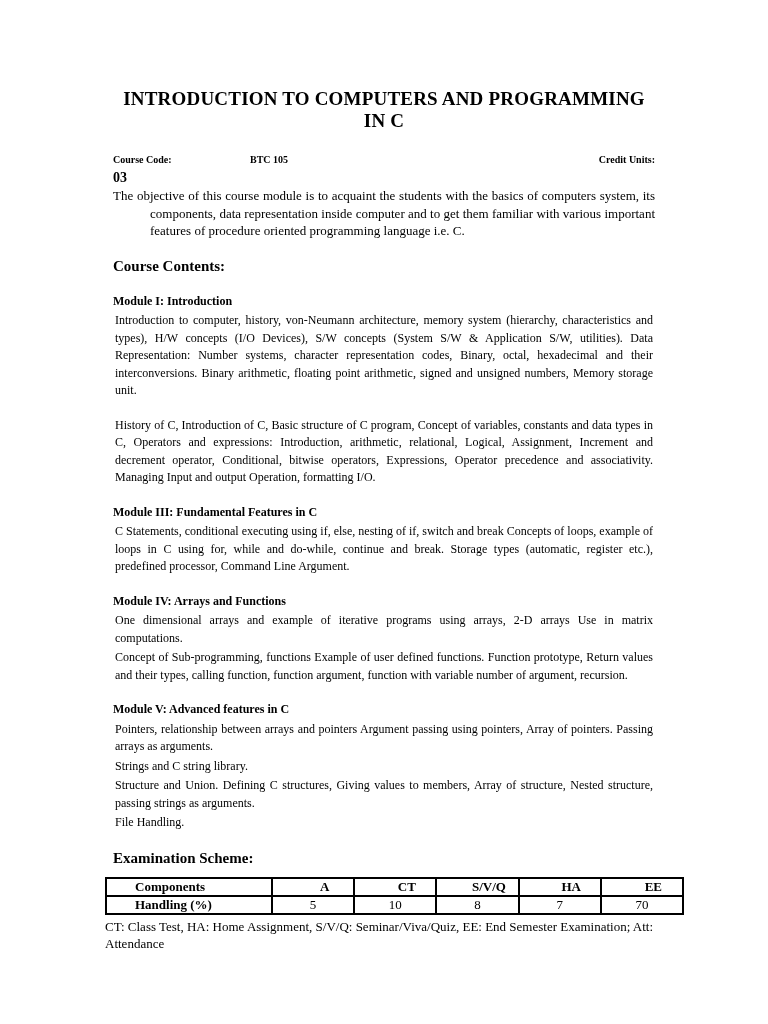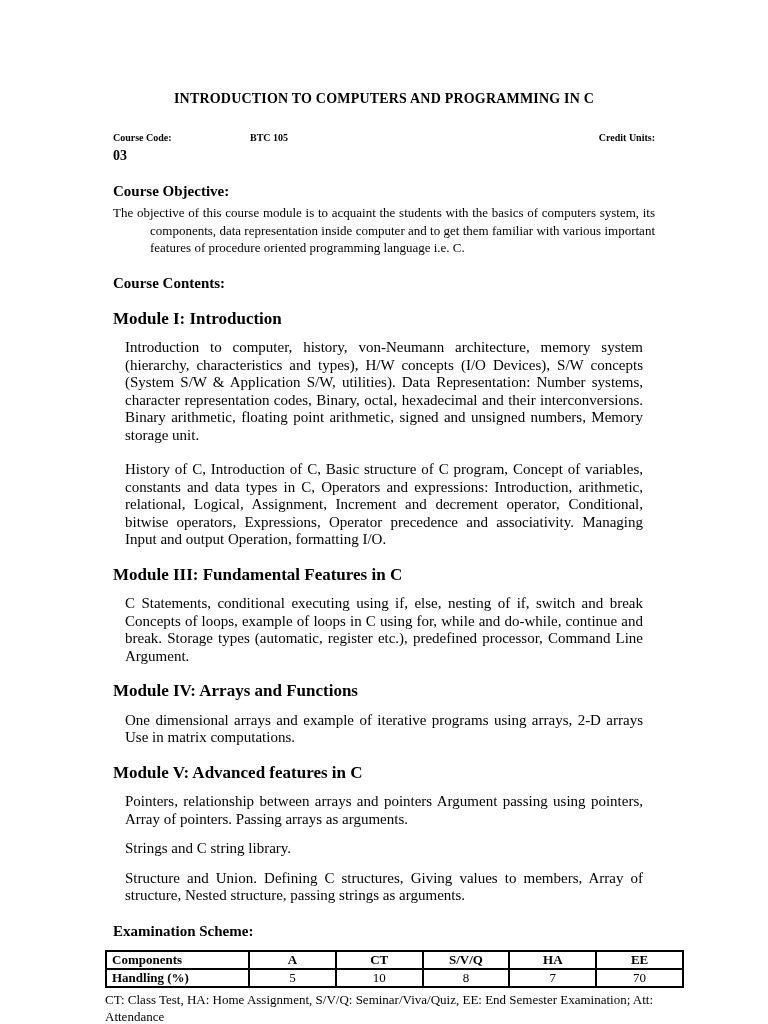--- a/index.html
+++ b/index.html
@@ -17,21 +17,21 @@
     overflow: hidden;
   }
   .content {
     position: absolute;
     top: 0;
     left: 113px;
     width: 542px;
   }
   .doc-title {
     margin: 88px 0 0 0;
-    font-size: 14px;
+    font-size: 19px;
     font-weight: bold;
     text-align: center;
     line-height: 22px;
     letter-spacing: 0.2px;
   }
   .code-row {
     display: flex;
     margin-top: 19px;
     font-size: 10px;
     font-weight: bold;
@@ -58,48 +58,48 @@
   }
   p.objective {
     text-align: justify;
     padding-left: 37px;
     text-indent: -37px;
   }
   .module {
     margin-top: 17px;
   }
   .module h3 {
-    font-size: 17px;
+    font-size: 12px;
     font-weight: bold;
     margin: 0;
     line-height: 17.5px;
   }
   .module p {
-    font-size: 15px;
+    font-size: 12px;
     line-height: 17.5px;
-    margin: 12px;
+    margin: 2px;
     text-align: justify;
   }
   .exam-table {
     border-collapse: collapse;
     margin: 9px 0 0 -8px;
     width: 579px;
     font-size: 13px;
     table-layout: fixed;
   }
   .exam-table td {
     border: 2px solid #000000;
     padding: 0 5px;
     height: 16px;
     line-height: 14px;
     overflow: hidden;
   }
   .exam-table .col-label { width: 131px; }
   .exam-table .num { text-align: center; }
-  .exam-table .bold { font-weight: bold; }
+  .exam-table .bold { font-weight: bold; padding-left: 28px; }
   p.footnote {
     font-size: 13px;
     line-height: 17px;
     margin: 3px 0 0 -8px;
     width: 560px;
   }
 </style>
 </head>
 <body>
 
@@ -108,21 +108,20 @@
 
     <h1 class="doc-title">INTRODUCTION TO COMPUTERS AND PROGRAMMING IN C</h1>
 
     <div class="code-row">
       <span class="code-label">Course Code:</span>
       <span class="code-value">BTC 105</span>
       <span class="credit-label">Credit Units:</span>
     </div>
     <div class="code-row2">03</div>
 
-    <h2 class="section">Course Objective:</h2>
     <p class="body-text objective">The objective of this course module is to acquaint the students with the basics of computers system, its components, data representation inside computer and to get them familiar with various important features of procedure oriented programming language i.e. C.</p>
 
     <h2 class="section">Course Contents:</h2>
 
     <div class="module">
       <h3>Module I: Introduction</h3>
       <p>Introduction to computer, history, von-Neumann architecture, memory system (hierarchy, characteristics and types), H/W concepts (I/O Devices), S/W concepts (System S/W &amp; Application S/W, utilities). Data Representation: Number systems, character representation codes, Binary, octal, hexadecimal and their interconversions. Binary arithmetic, floating point arithmetic, signed and unsigned numbers, Memory storage unit.</p>
     </div>
 
     <div class="module">
@@ -130,27 +129,29 @@
     </div>
 
     <div class="module">
       <h3>Module III: Fundamental Features in C</h3>
       <p>C Statements, conditional executing using if, else, nesting of if, switch and break Concepts of loops, example of loops in C using for, while and do-while, continue and break. Storage types (automatic, register etc.), predefined processor, Command Line Argument.</p>
     </div>
 
     <div class="module">
       <h3>Module IV: Arrays and Functions</h3>
       <p>One dimensional arrays and example of iterative programs using arrays, 2-D arrays Use in matrix computations.</p>
+      <p>Concept of Sub-programming, functions Example of user defined functions. Function prototype, Return values and their types, calling function, function argument, function with variable number of argument, recursion.</p>
     </div>
 
     <div class="module">
       <h3>Module V: Advanced features in C</h3>
       <p>Pointers, relationship between arrays and pointers Argument passing using pointers, Array of pointers. Passing arrays as arguments.</p>
       <p>Strings and C string library.</p>
       <p>Structure and Union. Defining C structures, Giving values to members, Array of structure, Nested structure, passing strings as arguments.</p>
+      <p>File Handling.</p>
     </div>
 
     <h2 class="section">Examination Scheme:</h2>
 
     <table class="exam-table">
       <tbody>
         <tr>
           <td class="col-label bold">Components</td>
           <td class="num bold">A</td>
           <td class="num bold">CT</td>

